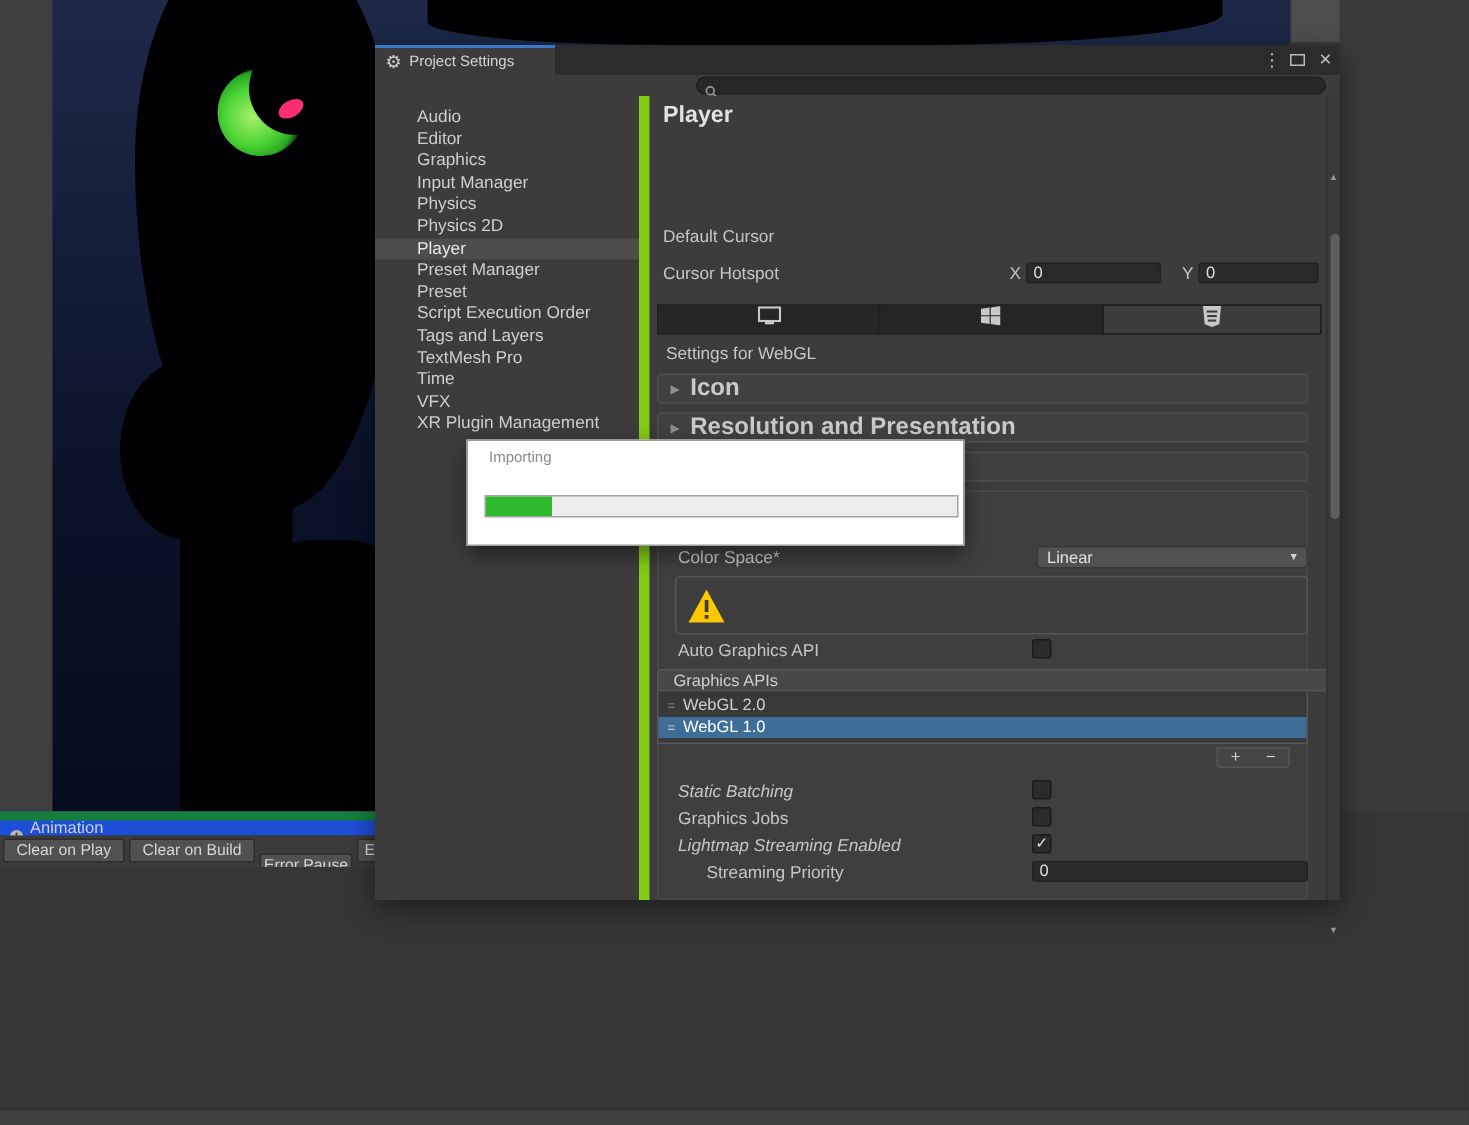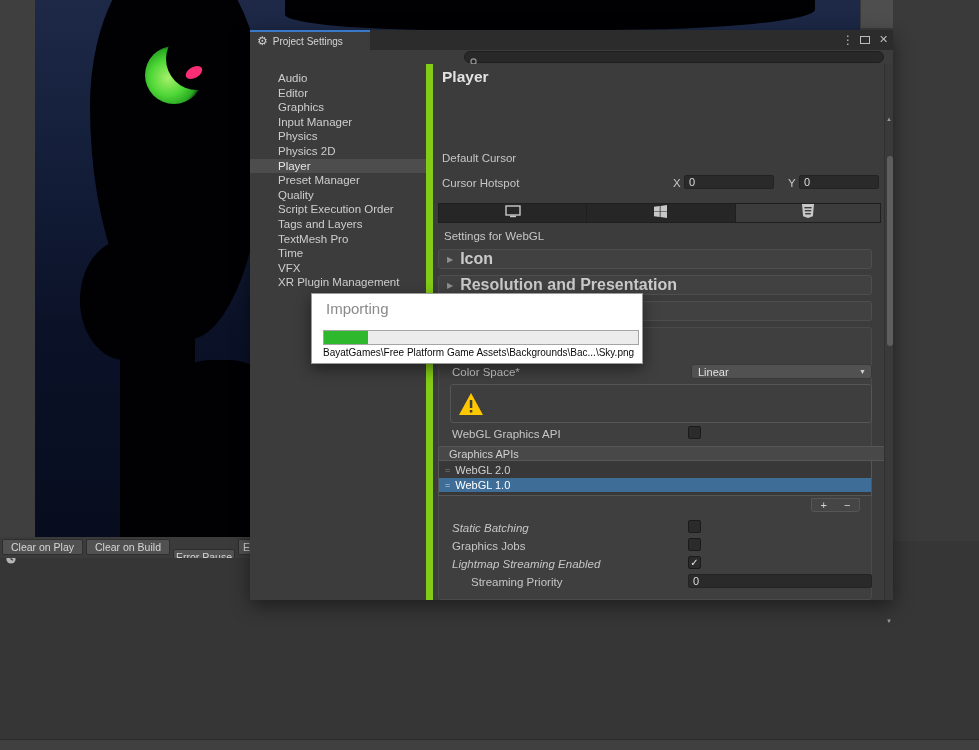--- a/index.html
+++ b/index.html
@@ -56,21 +56,21 @@
             border-top:6px solid #15803d;display:flex;align-items:center;">
   <span class="abs" style="left:6px;top:3px;">
     <svg width="10" height="10" viewBox="0 0 10 10">
       <circle cx="5" cy="5" r="4.6" fill="#b5b5b5"></circle>
       <path d="M5 2.2 V5 L7 6.3" stroke="#333" stroke-width="1.1" fill="none"></path>
     </svg>
   </span>
   <span style="margin-left:20px;color:#cfcfcf;font-size:11px;">Animation</span>
 </div>
 
-<div class="abs" style="left:0;top:537px;width:250px;height:21px;background:#3b3b3b;overflow:hidden;">
+<div class="abs" style="left:0;top:557px;width:250px;height:21px;background:#3b3b3b;overflow:hidden;">
   <div class="abs conbtn" style="left:2px;top:2px;width:81px;">Clear on Play</div>
   <div class="abs conbtn" style="left:86px;top:2px;width:84px;">Clear on Build</div>
   <div class="abs conbtn" style="left:173px;top:2px;width:62px;margin-top:10px;">Error Pause</div>
   <div class="abs conbtn" style="left:238px;top:2px;width:40px;text-align:left;padding-left:4px;">Edi</div>
 </div>
 
 <div class="abs" style="left:0;top:739px;width:979px;height:11px;background:#404040;border-top:1px solid #2b2b2b;"></div>
 
 <div class="abs" style="left:250px;top:30px;width:643px;height:570px;background:#3c3c3c;
             box-shadow:0 6px 18px rgba(0,0,0,0.45);">
@@ -103,21 +103,21 @@
               border-right:7px solid #84cc16;">
     <div style="margin-top:7px;">
       <div class="sideitem">Audio</div>
       <div class="sideitem">Editor</div>
       <div class="sideitem">Graphics</div>
       <div class="sideitem">Input Manager</div>
       <div class="sideitem">Physics</div>
       <div class="sideitem">Physics 2D</div>
       <div class="sideitem sel">Player</div>
       <div class="sideitem">Preset Manager</div>
-      <div class="sideitem">Quality</div>
+      <div class="sideitem">Preset</div>
       <div class="sideitem">Script Execution Order</div>
       <div class="sideitem">Tags and Layers</div>
       <div class="sideitem">TextMesh Pro</div>
       <div class="sideitem">Time</div>
       <div class="sideitem">VFX</div>
       <div class="sideitem">XR Plugin Management</div>
     </div>
   </div>
 
   <div class="abs" style="left:184px;top:34px;width:450px;height:536px;background:#3c3c3c;overflow:hidden;">
@@ -187,21 +187,21 @@
                 border:1px solid #565656;border-radius:3px;">
       <span style="position:absolute;left:7px;top:7px;">
         <svg width="26" height="24" viewBox="0 0 26 24">
           <path d="M13 1 L25 23 L1 23 Z" fill="var(--warning-yellow,#fdc800)"></path>
           <rect x="11.8" y="8" width="2.5" height="8" fill="#3e3e3e"></rect>
           <rect x="11.8" y="18" width="2.5" height="2.5" fill="#3e3e3e"></rect>
         </svg>
       </span>
     </div>
 
-    <div class="abs lbl" style="left:18px;top:364px;">WebGL Graphics API</div>
+    <div class="abs lbl" style="left:18px;top:364px;">Auto Graphics API</div>
     <div class="abs cb" style="left:254px;top:362px;"></div>
 
     <div class="abs" style="left:4px;top:382px;width:522px;height:15px;background:#484848;
                 border:1px solid #565656;border-radius:3px 3px 0 0;">
       <span style="position:absolute;left:10px;top:1px;color:#d0d0d0;font-size:11px;">Graphics APIs</span>
     </div>
     <div class="abs" style="left:4px;top:397px;width:434px;height:35px;background:#383838;
                 border:1px solid #565656;border-top:none;">
       <div class="apirow" style="margin-top:2px;">
         <span class="ghandle">=</span>
@@ -233,20 +233,18 @@
 
   <div class="abs" style="left:634px;top:34px;width:9px;height:536px;background:#3a3a3a;border-left:1px solid #303030;">
     <div style="position:absolute;left:1px;top:52px;color:#999;font-size:6px;">▲</div>
     <div style="position:absolute;left:1.5px;top:92px;width:6px;height:190px;background:#5e5e5e;border-radius:3px;"></div>
     <div style="position:absolute;left:1px;top:554px;color:#999;font-size:6px;">▼</div>
   </div>
 </div>
 
 <div class="abs" style="left:311px;top:293px;width:332px;height:71px;background:#ffffff;
             border:1px solid #9a9a9a;box-shadow:0 5px 14px rgba(0,0,0,0.45);">
-  <div style="position:absolute;left:14px;top:6px;color:#8a8a8a;font-size:15px;">Importing</div>
+  <div style="position:absolute;left:14px;top:6px;color:#8a8a8a;font-size:10px;">Importing</div>
   <div style="position:absolute;left:11px;top:36px;width:314px;height:13px;background:#ececec;
               border:1px solid #a5a5a5;">
     <div style="height:100%;width:14%;background:var(--progress-green,#2db82d);"></div>
   </div>
-  <div style="position:absolute;left:11px;top:53px;width:316px;color:#0a0a0a;font-size:10px;
-              white-space:nowrap;overflow:hidden;">BayatGames\Free Platform Game Assets\Backgrounds\Bac...\Sky.png</div>
 </div>
 
 </body></html>

